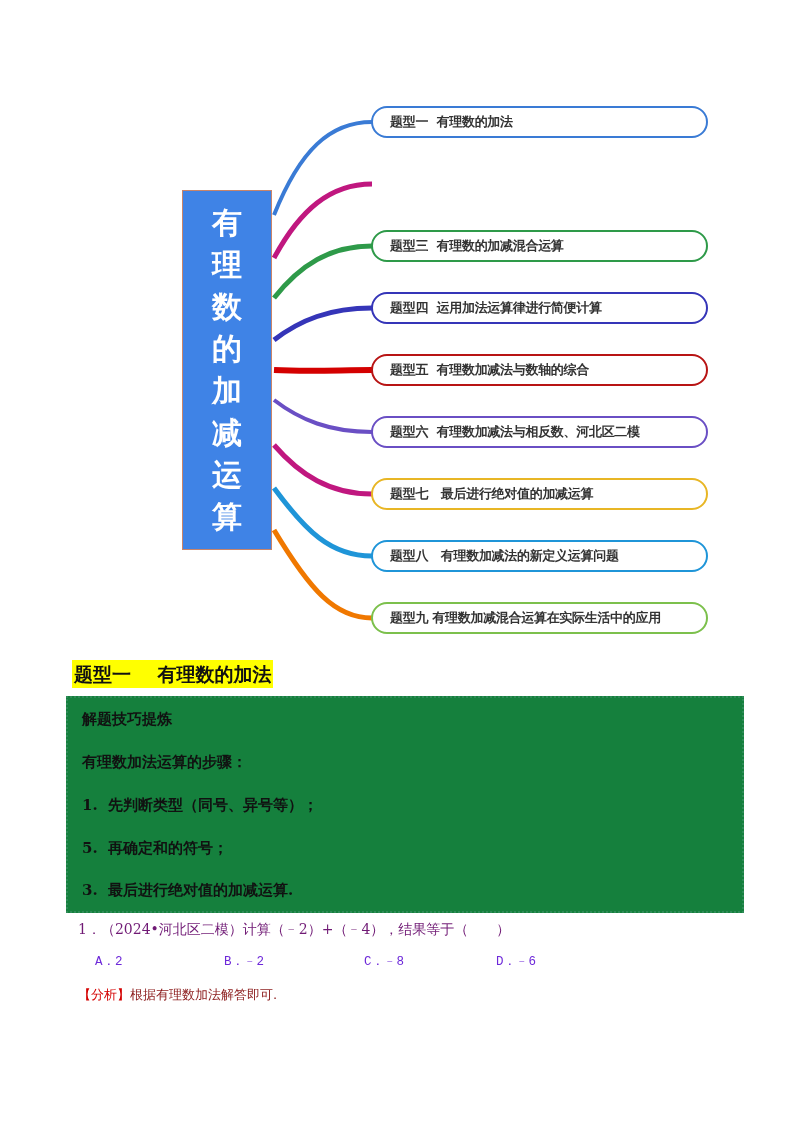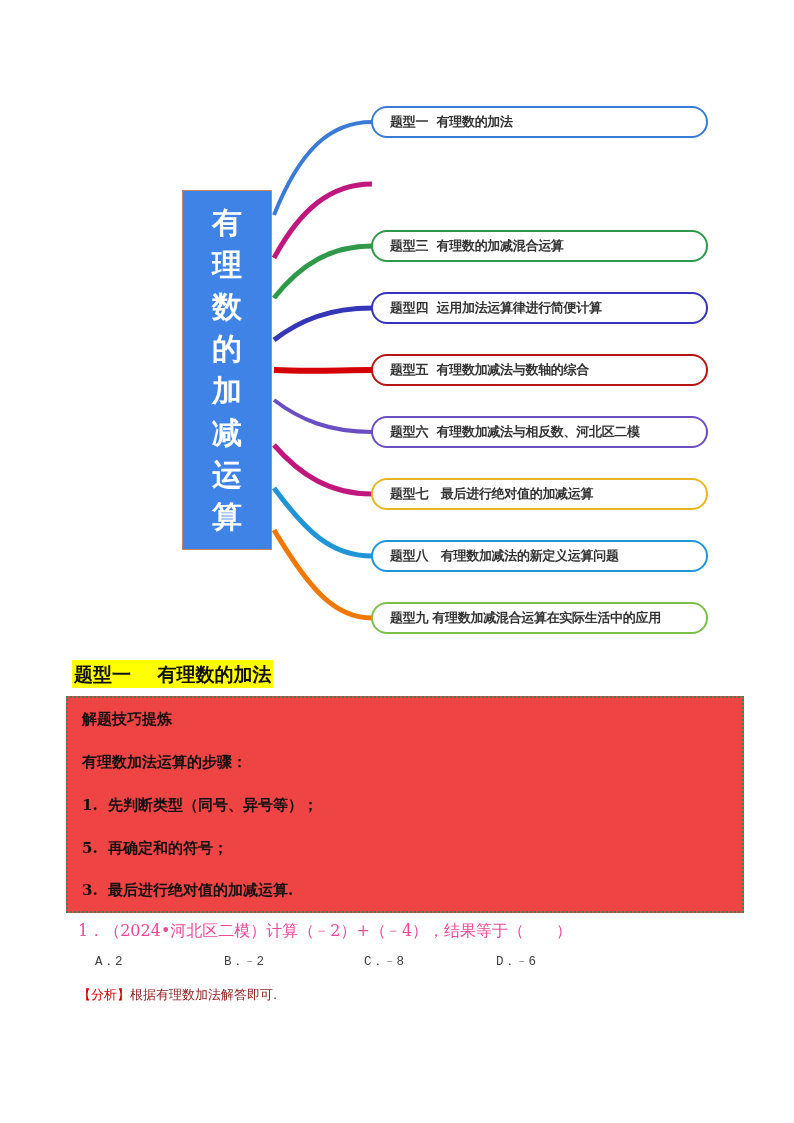--- a/index.html
+++ b/index.html
@@ -14,26 +14,26 @@
                  font-family: "DejaVu Sans", sans-serif; }
   .pill { position: absolute; left: 371px; width: 337px; height: 32px; box-sizing: border-box;
           border: 2.5px solid #3a7bd5; border-radius: 16px; background: #fff;
           display: flex; align-items: center; padding-left: 17px; }
   .pill-label { font-size: 13px; font-weight: bold; color: #333; white-space: pre;
                 font-family: "DejaVu Sans", sans-serif; letter-spacing: -0.3px; }
   .section-title { position: absolute; left: 72px; top: 660px; height: 28px; background: #ffff00;
                    font-size: 19px; font-weight: bold; color: #111; line-height: 28px; padding: 0 2px;
                    white-space: pre; font-family: "DejaVu Sans", sans-serif; }
   .tips-box { position: absolute; left: 66px; top: 696px; width: 678px; height: 217px;
-              background: #ef4444; box-sizing: border-box; border: 2px dotted #2e8b57; text-align: right; }
+              background: #15803d; box-sizing: border-box; border: 2px dotted #2e8b57; text-align: right; }
   .tips-line { position: absolute; left: 14px; font-size: 15px; font-weight: bold; color: #111;
                font-family: "DejaVu Serif", serif; white-space: pre; }
-  .q-line { position: absolute; font-size: 16px; color: #ec4899; white-space: pre;
+  .q-line { position: absolute; font-size: 14px; color: #701a75; white-space: pre;
             font-family: "DejaVu Serif", "Liberation Serif", serif; }
-  .option { position: absolute; top: 953px; font-size: 12.5px; color: #404040; white-space: pre;
+  .option { position: absolute; top: 953px; font-size: 12.5px; color: #6d28d9; white-space: pre;
             font-family: "Liberation Mono", "DejaVu Sans Mono", monospace; }
   .analysis { position: absolute; left: 78px; top: 986px; font-size: 13px; white-space: pre;
               font-family: "DejaVu Sans", sans-serif; }
   .analysis .tag { color: #d40000; }
   .analysis .txt { color: #8b1a1a; }
 </style>
 </head>
 <body>
 
 <div class="mindmap">

